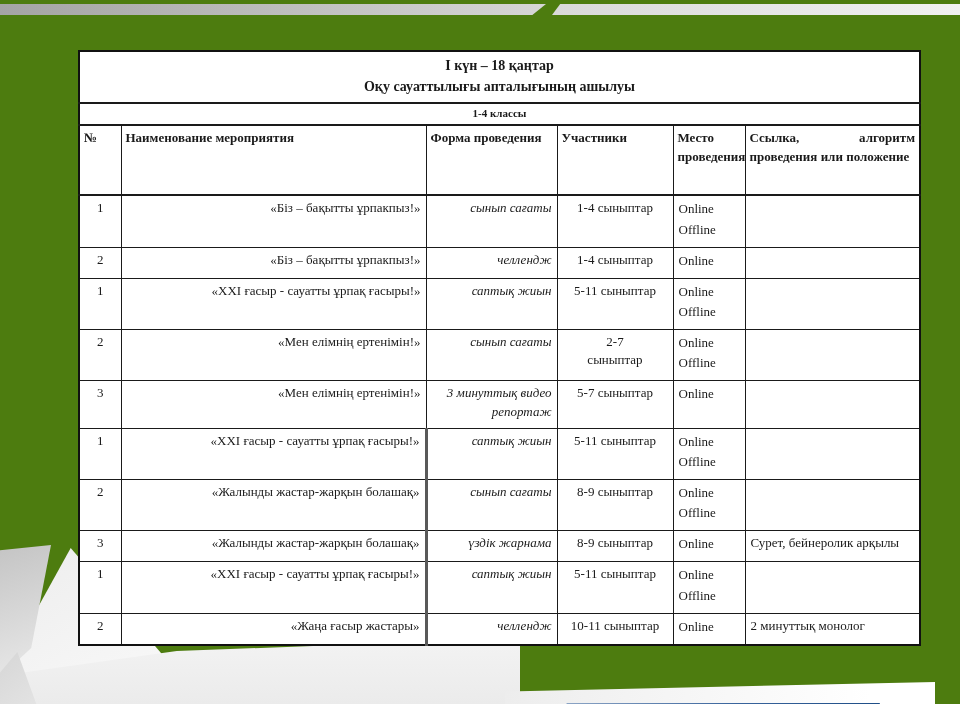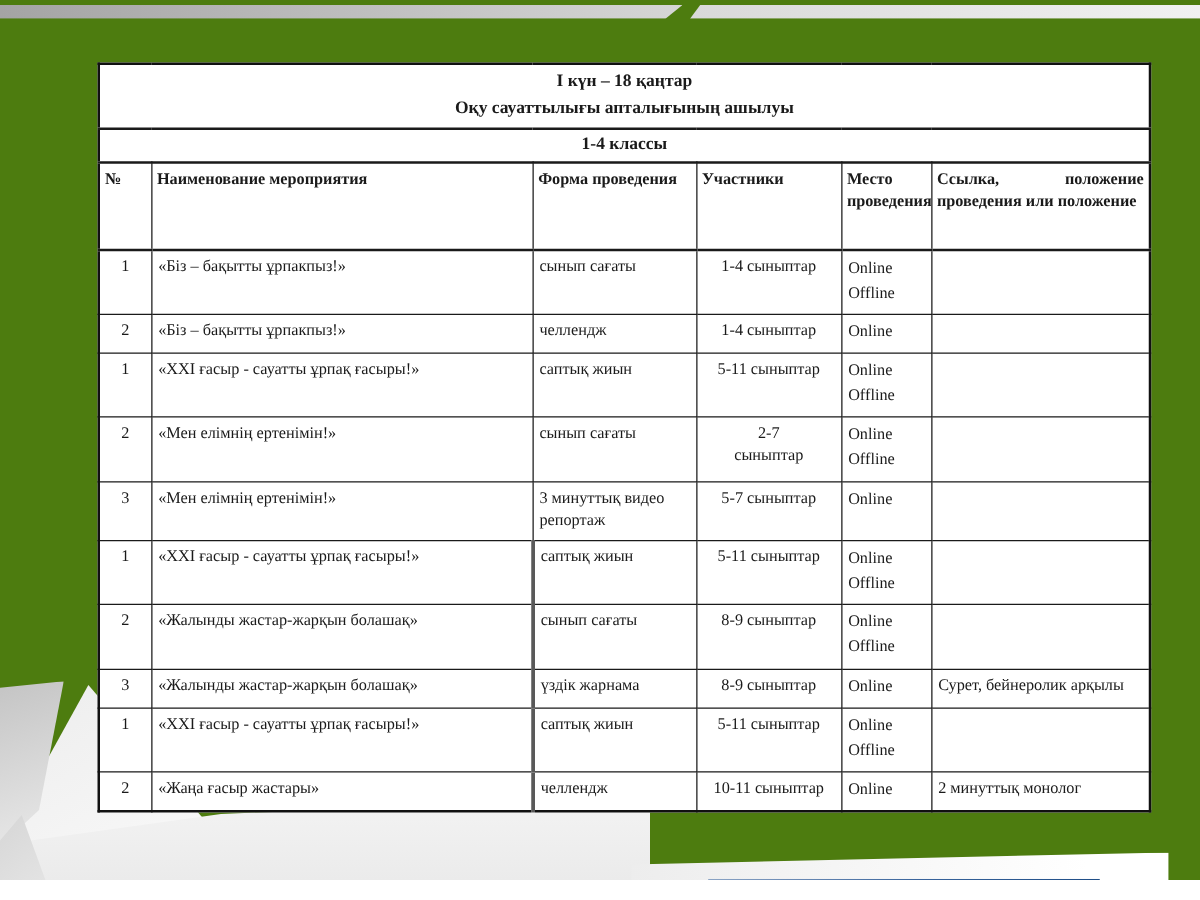--- a/index.html
+++ b/index.html
@@ -40,30 +40,30 @@
   .table-wrap{position:absolute;left:78px;top:50px;z-index:1;}
   table{border-collapse:collapse;table-layout:fixed;width:841px;background:#ffffff;}
   col.c1{width:42px;}col.c2{width:305px;}col.c3{width:131px;}
   col.c4{width:116px;}col.c5{width:72px;}col.c6{width:175px;}
   td,th{border:1px solid #1a1a1a;vertical-align:top;
     font-size:13px;line-height:1.4;padding:3px 5px 7px;overflow:hidden;}
   table{border:2px solid #111;}
 
   .title-row td{text-align:center;font-weight:bold;font-size:14px;
     padding:3px 4px 5px;line-height:1.5;}
-  .section-row td{text-align:center;font-weight:bold;font-size:14px;
+  .section-row td{text-align:center;font-weight:bold;font-size:11px;
     padding:2px 4px 3px;border-top-width:2px;border-bottom-width:2px;}
   .section-row.strong-top td{border-top:3px solid #6e6e6e;}
   .header-row th{font-weight:bold;text-align:left;height:62px;
     padding:3px 4px;border-top-width:2px;border-bottom-width:2px;}
   .link-head-line1{display:flex;justify-content:space-between;}
 
   td.c-num{text-align:center;}
-  td.c-name{text-align:left;}
-  td.c-form{text-align:left;}
+  td.c-name{text-align:right;}
+  td.c-form{text-align:right;font-style:italic;}
   td.c-part{text-align:center;}
   td.c-place{text-align:left;line-height:1.55;}
   td.c-link{text-align:left;}
   tr.thick-form td.c-form{border-left:3px solid #595959;}
 </style>
 </head>
 <body>
 
 <div class="slide">
 
@@ -98,21 +98,21 @@
         </tr>
         <tr class="header-row">
           <th>№</th>
           <th>Наименование мероприятия</th>
           <th>Форма проведения</th>
           <th>Участники</th>
           <th>Место проведения</th>
           <th>
             <div class="link-head-line1">
               <span>Ссылка,</span>
-              <span>положение</span>
+              <span>алгоритм</span>
             </div>
             <div>проведения или положение</div>
           </th>
         </tr>
       <tr class="data-row">
             <td class="c-num">1</td>
             <td class="c-name">«Біз – бақытты ұрпакпыз!»</td>
             <td class="c-form">сынып сағаты</td>
             <td class="c-part">
               <div>1-4 сыныптар</div>

